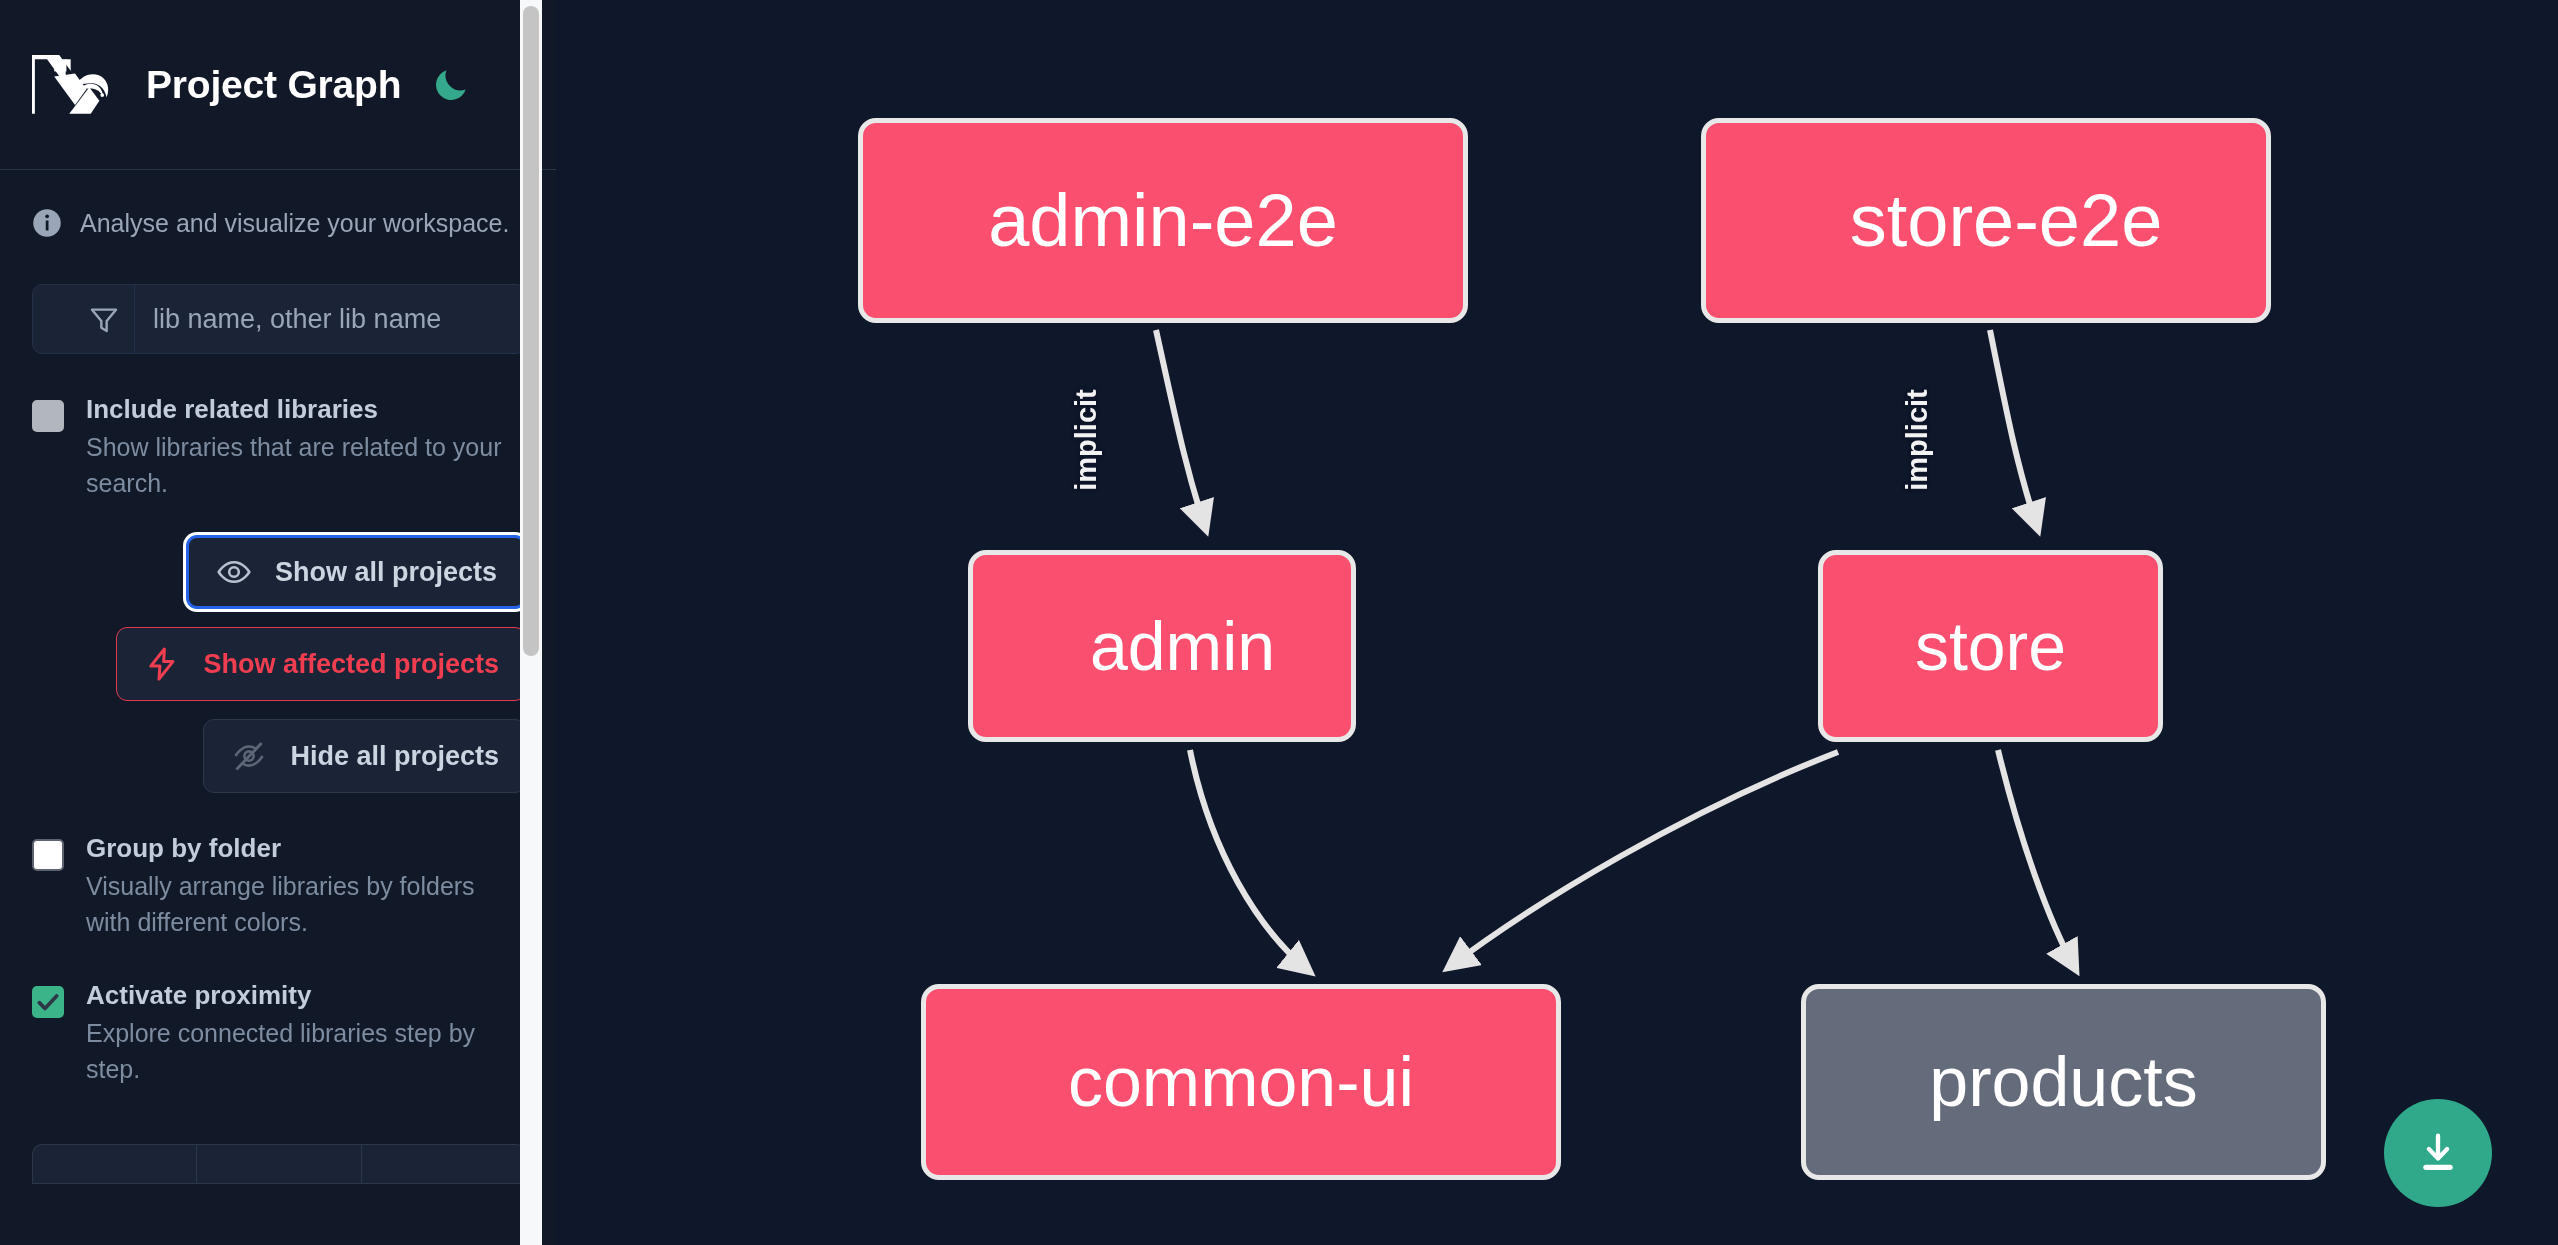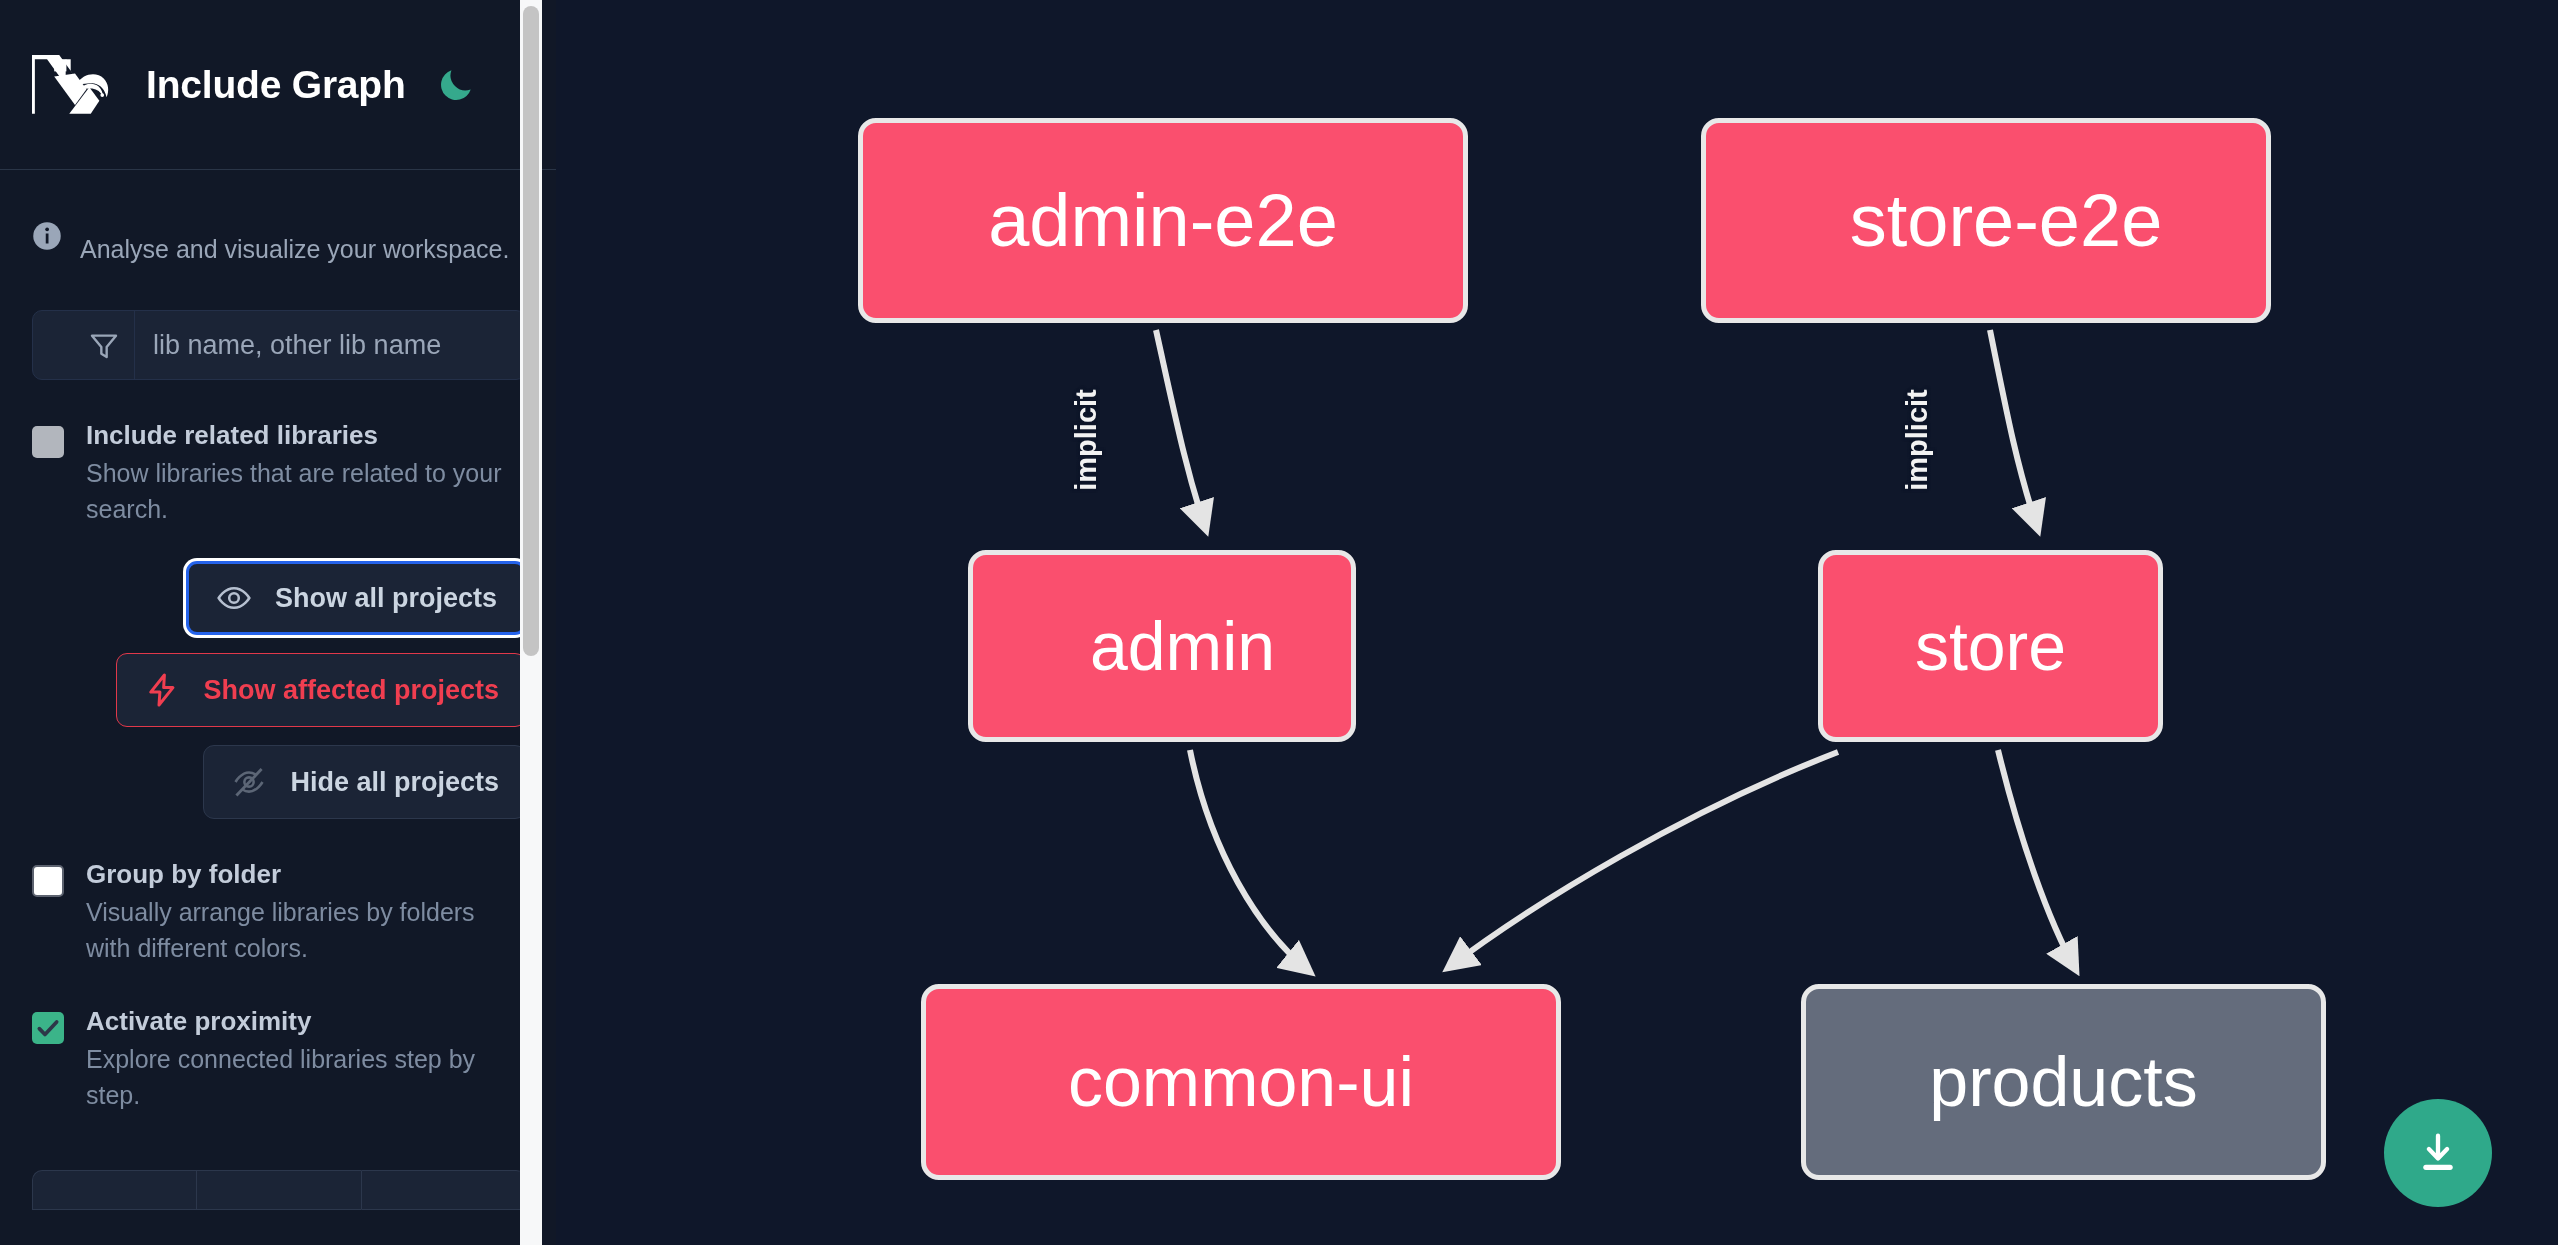--- a/index.html
+++ b/index.html
@@ -37,21 +37,21 @@
     margin-left: 26px; width: 48px; height: 48px;
     display: flex; align-items: center; justify-content: center;
     cursor: pointer;
   }
 
   .sb-tagline {
     display: flex; align-items: center; gap: 18px;
     padding: 38px 32px 0 32px;
   }
   .info-icon { flex: 0 0 30px; width: 30px; height: 30px; }
-  .sb-tagline-text { font-size: 25px; color: #9aa6b8; margin-top: 27px; }
+  .sb-tagline-text { font-size: 25px; color: #9aa6b8; }
 
   .filter-row {
     margin: 46px 32px 0 32px;
     height: 70px;
     display: flex; align-items: stretch;
     background: #1b2436;
     border: 1px solid #243049;
     border-radius: 10px;
     overflow: hidden;
     padding-left: 40px;
@@ -172,21 +172,21 @@
           <svg viewBox="0 0 120 92" width="86" height="66" aria-hidden="true">
             <path fill="#ffffff" d="M4 86V10h17l26 36V10h7v16.5L64 40 38 4H0v82z"></path>
             <rect fill="#ffffff" x="31" y="10" width="17" height="17"></rect>
             <path fill="#ffffff" d="M31 34l29 40 16-22-16-22z"></path>
             <path fill="#ffffff" d="M52 86L80 49l14 19-12 18z"></path>
             <path fill="#ffffff" d="M63 44c8-14 27-17 37-7 7 7 8 18 4 26-2-10-8-17-17-19-9-2-18 2-24 0z"></path>
             <path fill="#ffffff" d="M67 51c7-8 19-9 26-3 4 4 6 9 6 14-3-6-8-10-15-11-6-1-12 1-17 0z"></path>
             <circle fill="#ffffff" cx="98" cy="60" r="2.6"></circle>
           </svg>
         </span>
-        <span class="app-title">Include Graph</span>
+        <span class="app-title">Project Graph</span>
         <span class="theme-toggle">
           <svg viewBox="0 0 24 24" width="42" height="42" aria-hidden="true">
             <path fill="#35a98c" d="M20.4 14.6A8.6 8.6 0 0 1 9.4 3.6a8.7 8.7 0 1 0 11 11z"></path>
           </svg>
         </span>
       </div>
 
       <div class="sb-tagline">
         <span class="info-icon">
           <svg viewBox="0 0 24 24" width="30" height="30" aria-hidden="true">

